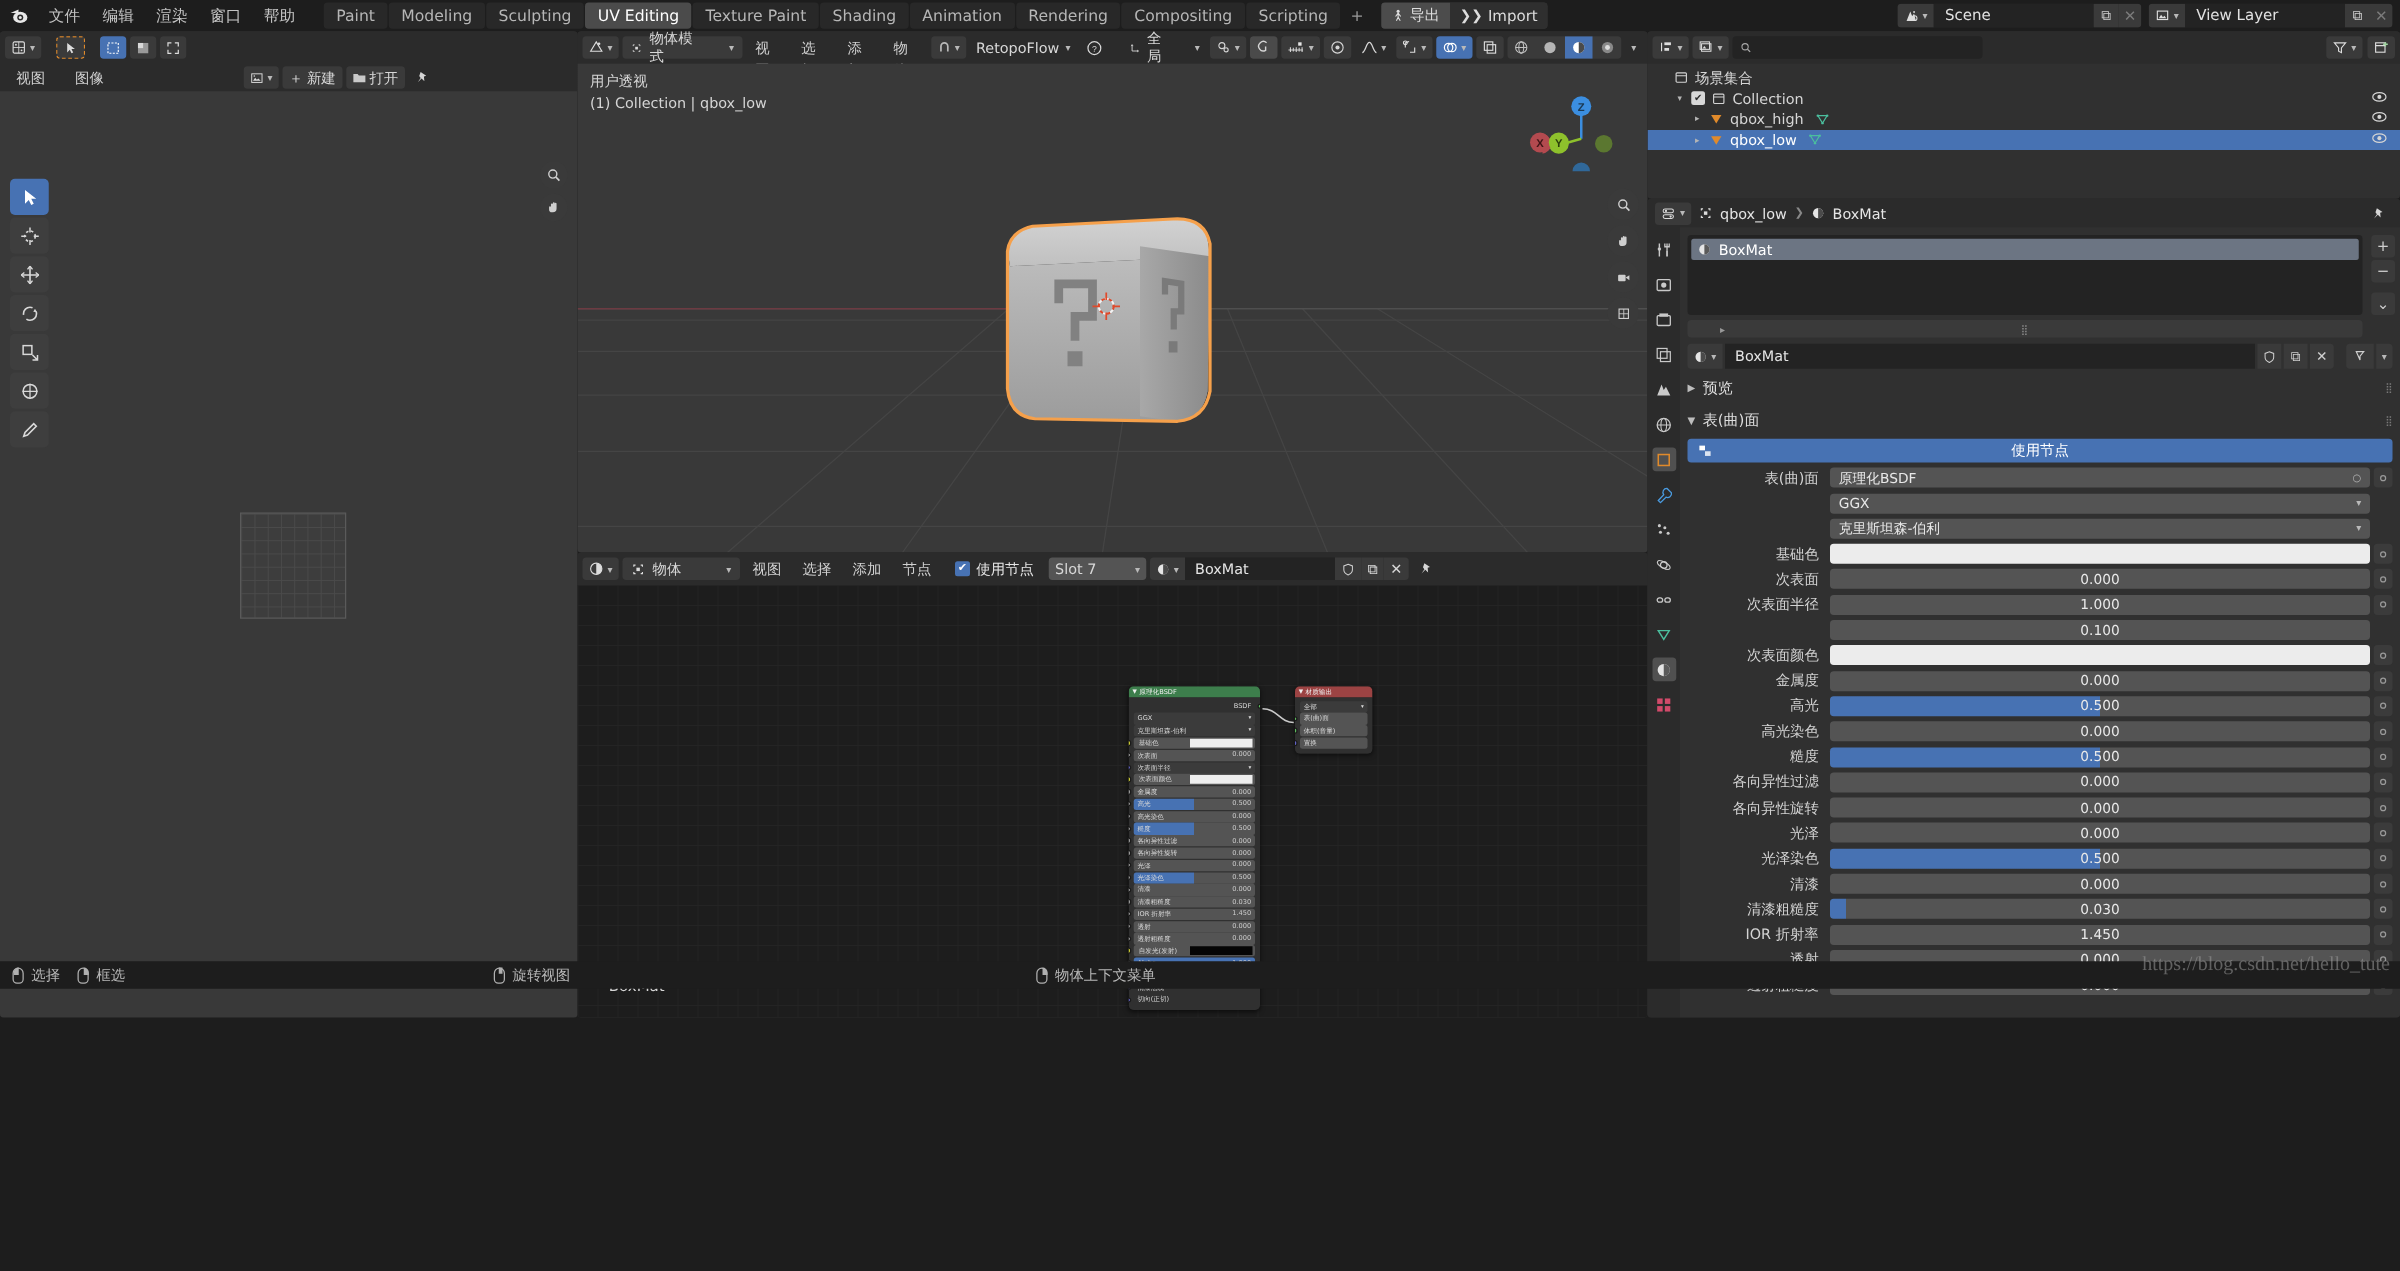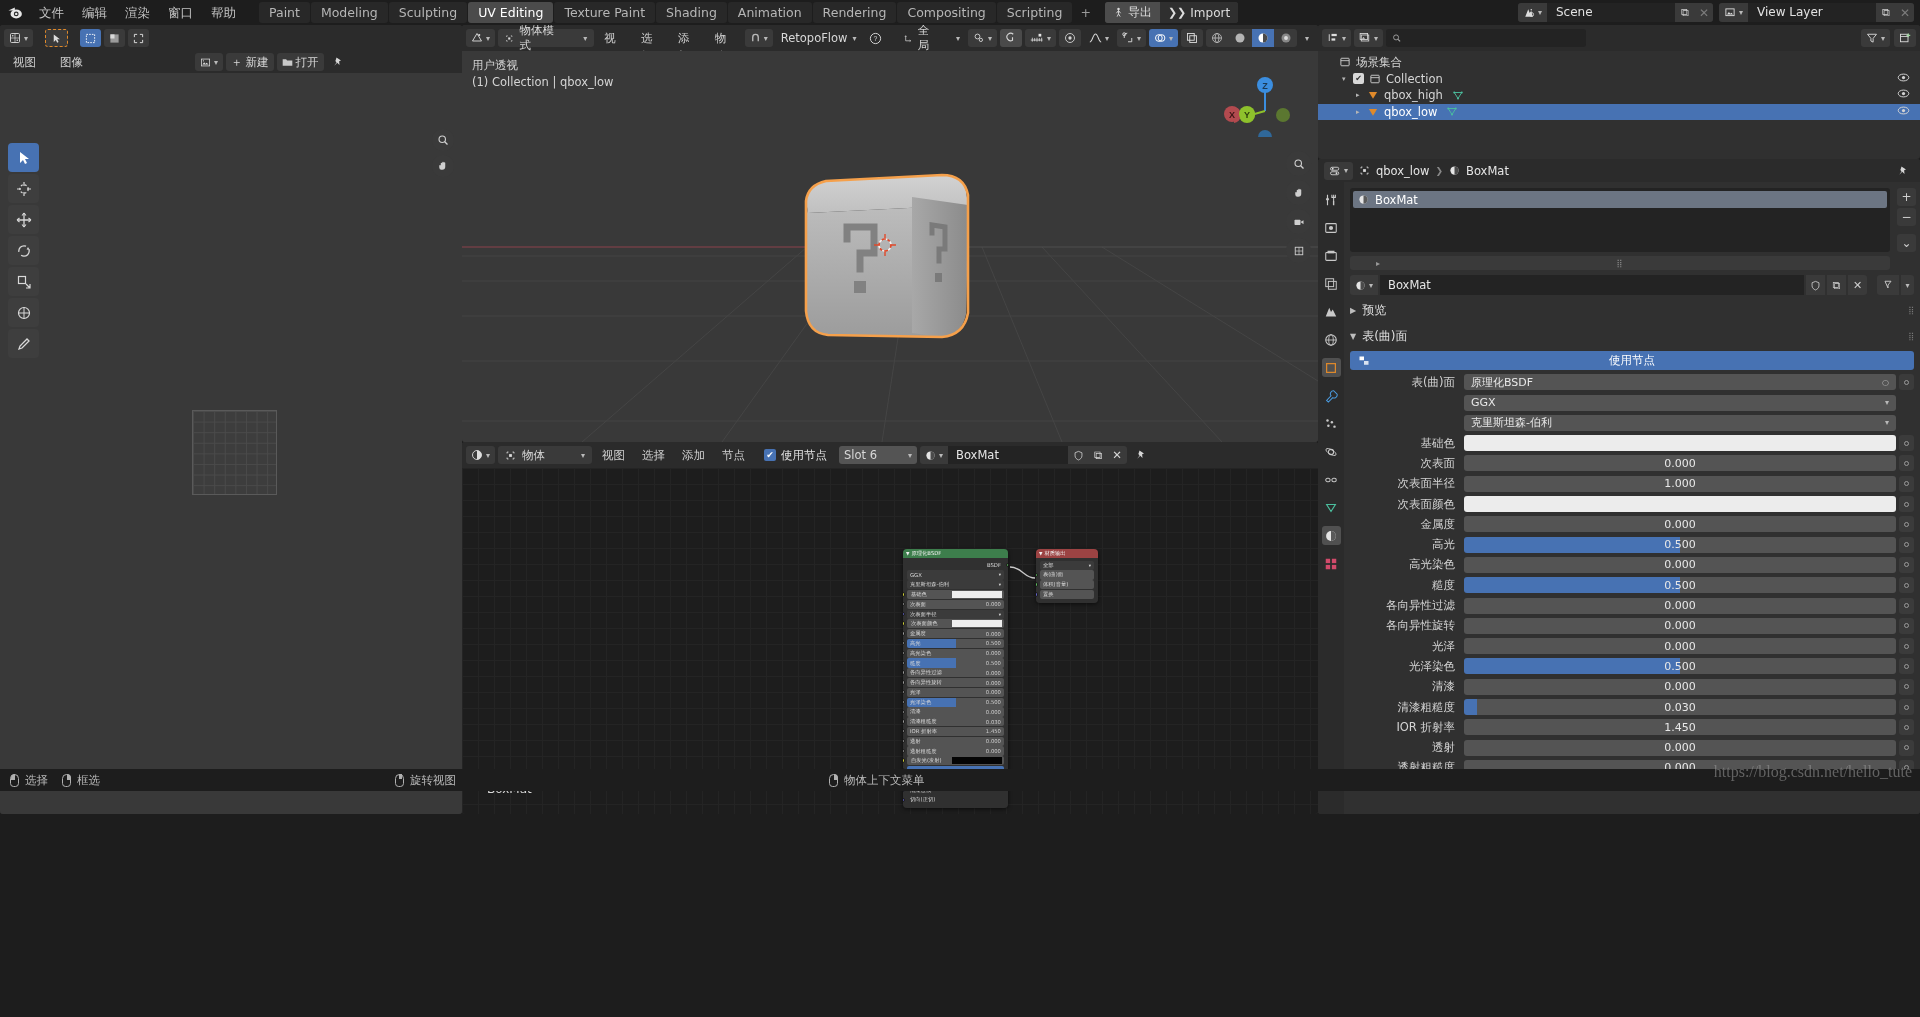--- a/index.html
+++ b/index.html
@@ -643,21 +643,21 @@
       <span class="hmenu">选择</span>
       <span class="hmenu">添加</span>
       <span class="hmenu">节点</span>
       <div class="sep"></div>
       <div style="display:flex;align-items:center;gap:5px">
         <span style="width:12px;height:12px;background:#4772b3;border-radius:2px;display:flex;align-items:center;justify-content:center;color:#fff;font-size:9px">✔</span>
         <span style="font-size:11.5px">使用节点</span>
       </div>
       <div class="sep"></div>
       <div class="hbtn" style="width:78px;justify-content:space-between;background:#545454">
-        <span>Slot 6</span>
+        <span>Slot 7</span>
         <span class="chev">▾</span>
       </div>
       <div style="display:flex;align-items:center;height:18px">
         <div class="hbtn" style="border-radius:3px 0 0 3px">
           <svg width="11" height="11" viewBox="0 0 16 16">
               <circle cx="8" cy="8" r="6" fill="#e5e5e5"></circle>
               <path d="M8 2 a6 6 0 0 1 0 12 Z" fill="#4a4a4a"></path>
             </svg>
           <span class="chev">▾</span>
         </div>
@@ -1178,20 +1178,25 @@
             </div>
           </div>
           <div class="prow">
             <div class="plab">次表面半径</div>
             <div class="pval">1.000</div>
             <div class="pdot">
               <i></i>
             </div>
           </div>
           <div class="prow">
+            <div class="plab"></div>
+            <div class="pval">0.100</div>
+            <div class="pdot" style="visibility: hidden;"></div>
+          </div>
+          <div class="prow">
             <div class="plab">次表面颜色</div>
             <div class="pval color"></div>
             <div class="pdot">
               <i></i>
             </div>
           </div>
           <div class="prow">
             <div class="plab">金属度</div>
             <div class="pval">0.000</div>
             <div class="pdot">

